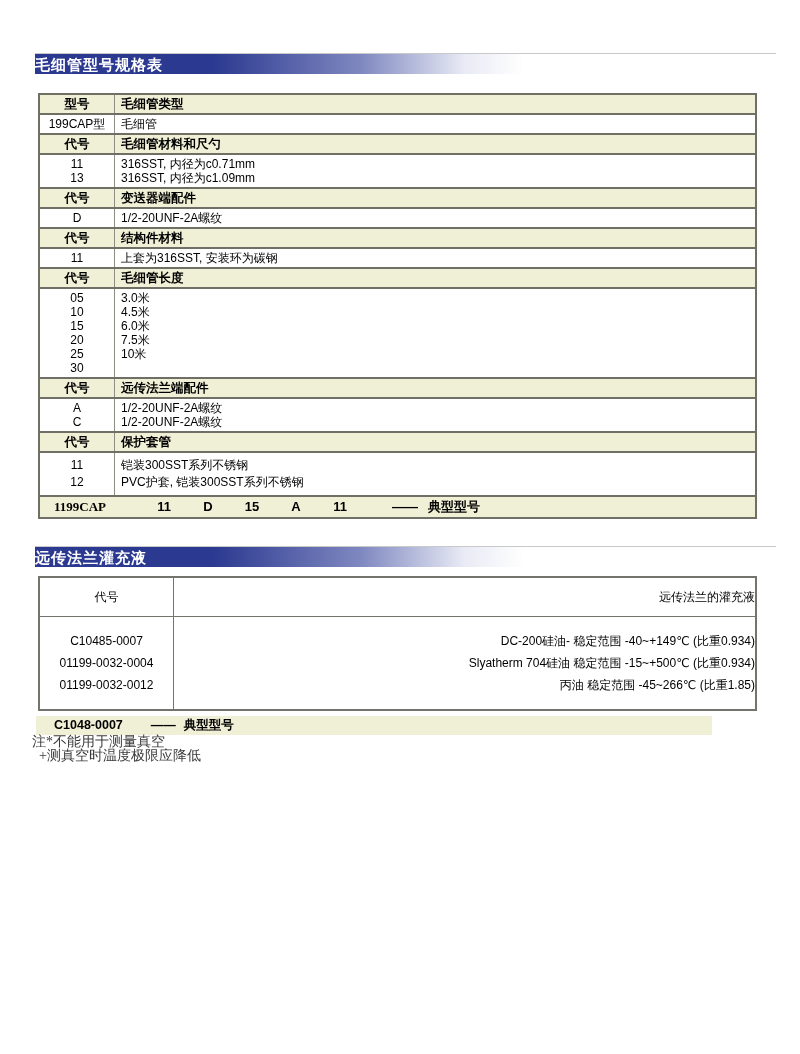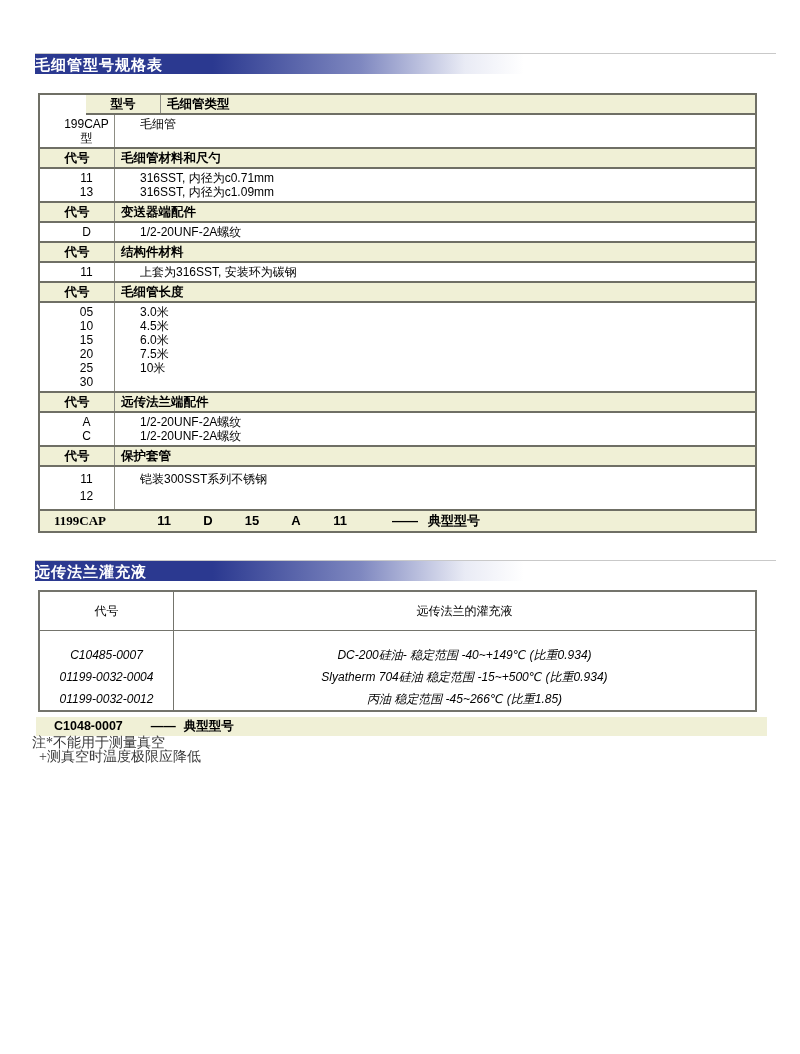--- a/index.html
+++ b/index.html
@@ -28,23 +28,23 @@
   .srow .c1{
     width:75px;flex:0 0 75px;text-align:center;
     border-right:1px solid #8d8d84;box-sizing:border-box;
   }
   .srow .c2{flex:1;padding-left:6px;box-sizing:border-box;}
   .srow-header{
     background:#f0f0d6;font-weight:bold;font-size:12.5px;
     height:18px;line-height:18px;
     border-top:2px solid #6f6f65;border-bottom:2px solid #6f6f65;
   }
-  .srow-header:first-child{border-top:0;margin-left:46px;}
+  .srow-header:first-child{border-top:0;}
   .srow-data{background:#ffffff;}
-  .srow-data .c1 div,.srow-data .c2 div{line-height:14px;margin-left:19px;}
+  .srow-data .c1 div,.srow-data .c2 div{line-height:14px;}
   .srow-data .c1,.srow-data .c2{padding-top:2px;padding-bottom:2px;}
   .srow-data.tall .c1 div,.srow-data.tall .c2 div{line-height:17px;}
   .srow-data.tall .c1,.srow-data.tall .c2{padding-top:4px;padding-bottom:4px;}
   
   .typical-row{
     background:#f0f0d6;border-top:2px solid #6f6f65;
     height:20px;line-height:20px;font-weight:bold;font-size:13px;
     display:flex;align-items:center;
   }
   .typ-part{display:inline-block;text-align:center;}
@@ -55,28 +55,28 @@
   
   .fill-table{
     margin-left:38px;margin-top:9px;width:719px;
     border:2px solid #74746c;box-sizing:border-box;font-size:12px;
   }
   .frow{display:flex;}
   .frow .fc1{
     width:134px;flex:0 0 134px;text-align:center;
     border-right:1.5px solid #74746c;box-sizing:border-box;
   }
-  .frow .fc2{flex:1;text-align:center;box-sizing:border-box;}
+  .frow .fc2{flex:1;text-align:right;box-sizing:border-box;}
   .fheader{height:38px;border-bottom:1.5px solid #74746c;}
   .fheader .fc1,.fheader .fc2{line-height:38px;}
-  .fdata .fc1,.fdata .fc2{padding-top:13px;font-style:italic;}
+  .fdata .fc1,.fdata .fc2{padding-top:13px;padding-bottom:13px;}
   .fdata .fc1 div,.fdata .fc2 div{line-height:22px;}
   
   .typical-bar2{
-    margin-left:36px;margin-top:5px;width:731px;height:19px;line-height:19px;
+    margin-left:36px;margin-top:5px;width:676px;height:19px;line-height:19px;
     background:#f0f0d6;font-size:12.5px;font-weight:600;
     display:flex;align-items:center;
   }
   .typical-bar2 .code{padding-left:18px;}
   .typical-bar2 .dash{margin-left:28px;font-weight:bold;}
   .typical-bar2 .lbl{margin-left:8px;}
   
   .notes{
     margin-left:32px;margin-top:0;
     font-family:"Liberation Serif","DejaVu Serif",serif;
@@ -181,20 +181,21 @@
       <div class="c1">代号</div>
       <div class="c2">保护套管</div>
     </div>
     <div class="srow srow-data tall">
       <div class="c1">
         <div>11</div>
         <div>12</div>
       </div>
       <div class="c2">
         <div>铠装300SST系列不锈钢</div>
+        <div>PVC护套, 铠装300SST系列不锈钢</div>
       </div>
     </div>
     <div class="typical-row">
       <span class="typ-part first">1199CAP</span>
       <span class="typ-part mid">11</span>
       <span class="typ-part mid">D</span>
       <span class="typ-part mid">15</span>
       <span class="typ-part mid">A</span>
       <span class="typ-part mid">11</span>
       <span class="typ-dash">——</span>

